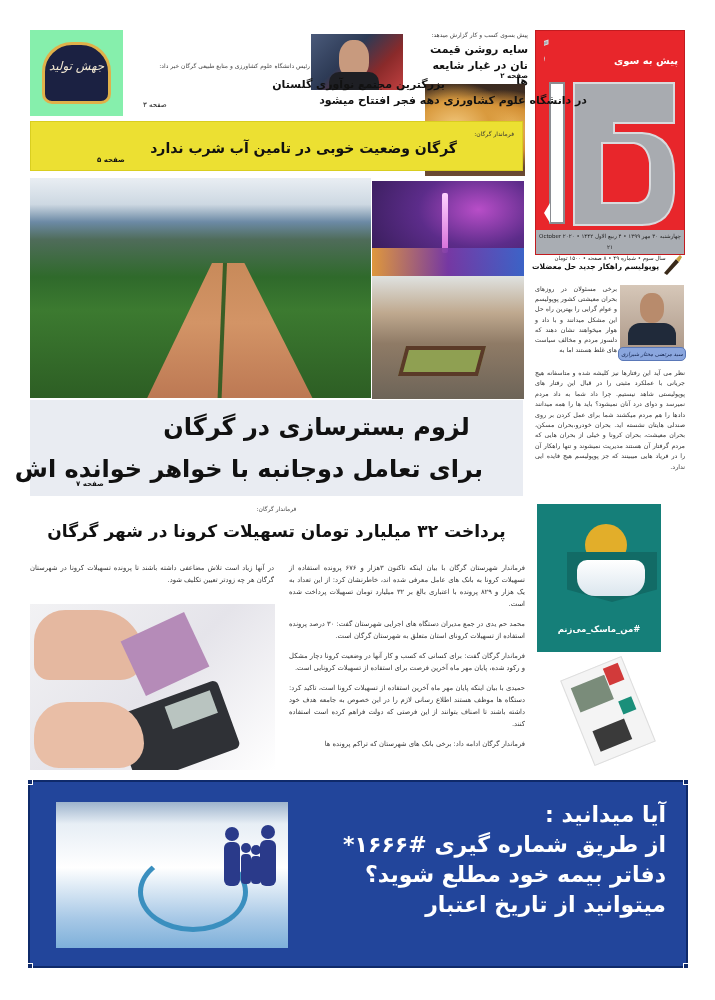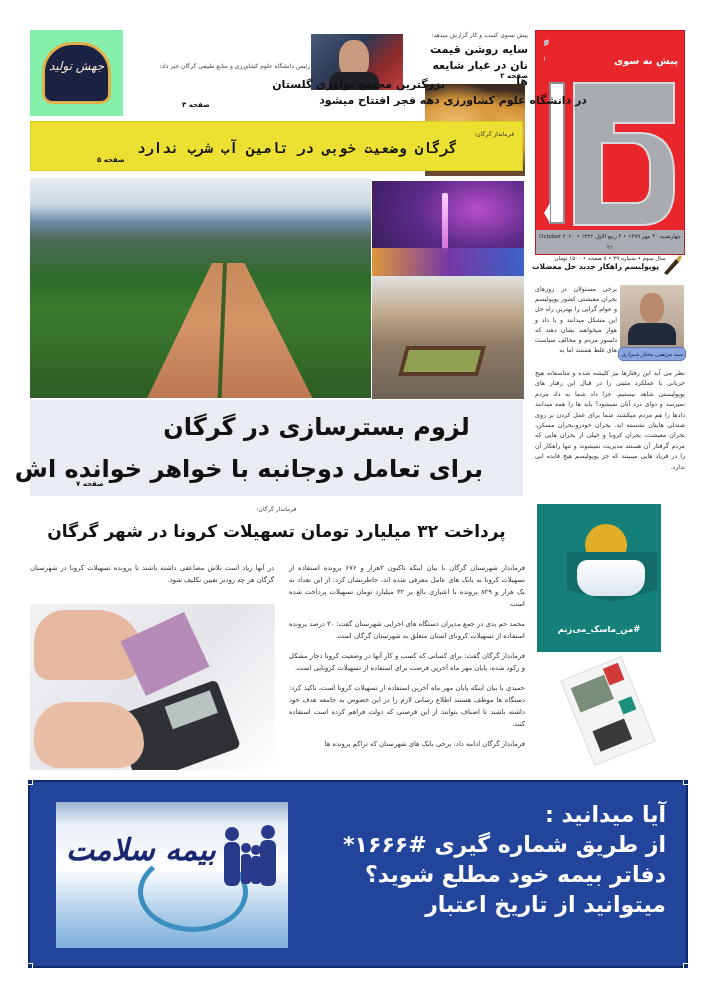--- a/index.html
+++ b/index.html
@@ -20,31 +20,31 @@
     .bread-page { right: 187px; top: 72px; font-size: 7px; font-weight: bold; }
     .bread-img { left: 425px; top: 84px; width: 100px; height: 92px; background: radial-gradient(ellipse at 30% 45%, #f0c57a 0%, #d99a3e 35%, transparent 60%), radial-gradient(ellipse at 75% 50%, #f2c36e 0%, #d38f34 38%, transparent 62%), linear-gradient(#3a2a20, #6b4a33); }
 
     
     .uni-photo { left: 311px; top: 34px; width: 92px; height: 56px; background: linear-gradient(135deg, #4a5a7a 0%, #2d3a55 40%, #8a2a2a 70%, #c04040 100%); }
     .uni-photo .face { position: absolute; left: 28px; top: 6px; width: 30px; height: 38px; border-radius: 45% 45% 40% 40%; background: #c89a7e; }
     .uni-photo .suit { position: absolute; left: 18px; top: 38px; width: 50px; height: 18px; border-radius: 10px 10px 0 0; background: #1e1f24; }
     .uni-kicker { right: 405px; top: 62px; width: 180px; font-size: 6px; color: #444; text-align: right; }
     .uni-title { right: 270px; top: 76px; font-size: 11px; font-weight: bold; line-height: 17px; text-align: right; white-space: nowrap; }
     .uni-title2 { right: 128px; top: 94px; font-size: 11px; font-weight: bold; white-space: nowrap; }
-    .uni-page { left: 143px; top: 101px; font-size: 7px; font-weight: bold; margin-left: 39px; }
+    .uni-page { left: 143px; top: 101px; font-size: 7px; font-weight: normal; }
 
     
     .prod-logo { left: 30px; top: 30px; width: 93px; height: 86px; background: #86efac; }
     .prod-logo .badge { position: absolute; left: 12px; top: 12px; width: 69px; height: 62px; background: #1b2142; border: 3px solid #e0b14a; border-radius: 30px 30px 10px 10px; }
     .prod-logo .badge span { position: absolute; left: 0; top: 14px; width: 100%; text-align: center; color: #f2e8d2; font-size: 12px; font-family: "DejaVu Serif", serif; font-style: italic; }
 
     
     .water-banner { left: 30px; top: 121px; width: 493px; height: 50px; background: #ece032; border: 1px solid #d9ce20; }
     .water-banner .kicker { position: absolute; right: 8px; top: 8px; font-size: 6px; color: #333; }
-    .water-banner .title { position: absolute; right: 65px; top: 18px; font-size: 14px; font-weight: bold; font-family: Liberation Mono, monospace; }
+    .water-banner .title { position: absolute; right: 65px; top: 18px; font-size: 14px; font-weight: bold; }
     .water-banner .page { position: absolute; left: 66px; top: 34px; font-size: 7px; font-weight: bold; }
 
     
     .main-photo { left: 30px; top: 178px; width: 341px; height: 220px; background: linear-gradient(180deg, #e9eef3 0%, #cdd8e2 12%, #6c8aa5 20%, #4f6c5a 28%, #2f6a2b 45%, #3c7a30 60%, #2d5e24 100%); overflow: hidden; }
     .main-photo .road { position: absolute; left: 110px; top: 85px; width: 180px; height: 150px; background: linear-gradient(180deg, #c88a5a 0%, #d39466 40%, #b87350 100%); clip-path: polygon(40% 0, 58% 0, 100% 100%, 0 100%); }
     .main-photo .median { position: absolute; left: 185px; top: 85px; width: 20px; height: 150px; background: #3a5e26; clip-path: polygon(40% 0, 60% 0, 30% 100%, 10% 100%); }
     .city-photo { left: 372px; top: 181px; width: 152px; height: 95px; background: radial-gradient(ellipse at 70% 30%, #b84ec8 0%, #5c2c8a 40%, #2a1848 100%); overflow: hidden; }
     .city-photo .tower { position: absolute; left: 70px; top: 12px; width: 6px; height: 60px; background: linear-gradient(#ffd2ff, #d46ad8); border-radius: 2px; }
     .city-photo .water { position: absolute; left: 0; bottom: 0; width: 100%; height: 28px; background: linear-gradient(90deg, #f1a53a 0%, #7a3aa8 50%, #3a6ad0 100%); opacity: 0.9; }
     .house-photo { left: 372px; top: 276px; width: 152px; height: 123px; background: linear-gradient(180deg, #dfe2e0 0%, #bfa98f 30%, #8f7b66 55%, #6d6458 100%); overflow: hidden; }
@@ -214,21 +214,20 @@
     <div class="d"></div>
 </div>
 
 <div class="abs ins-ad">
   <div class="corner" style="left:-3px; top:-3px;"></div>
   <div class="corner" style="left:-3px; bottom:-3px;"></div>
   <div class="corner" style="right:-3px; top:-3px;"></div>
   <div class="corner" style="right:-3px; bottom:-3px;"></div>
   <div class="photo">
     <div class="steth"></div>
-    <span class="script">بیمه سلامت</span>
     <svg class="family" viewBox="0 0 64 66">
       <circle cx="14" cy="10" r="7" fill="#2a3a8a"></circle>
       <rect x="6" y="18" width="16" height="44" rx="6" fill="#2a3a8a"></rect>
       <circle cx="50" cy="8" r="7" fill="#2a3a8a"></circle>
       <rect x="42" y="16" width="16" height="46" rx="6" fill="#2a3a8a"></rect>
       <circle cx="28" cy="24" r="5" fill="#2a3a8a"></circle>
       <rect x="23" y="30" width="10" height="30" rx="4" fill="#2a3a8a"></rect>
       <circle cx="38" cy="26" r="5" fill="#2a3a8a"></circle>
       <rect x="33" y="32" width="10" height="28" rx="4" fill="#2a3a8a"></rect>
     </svg>

